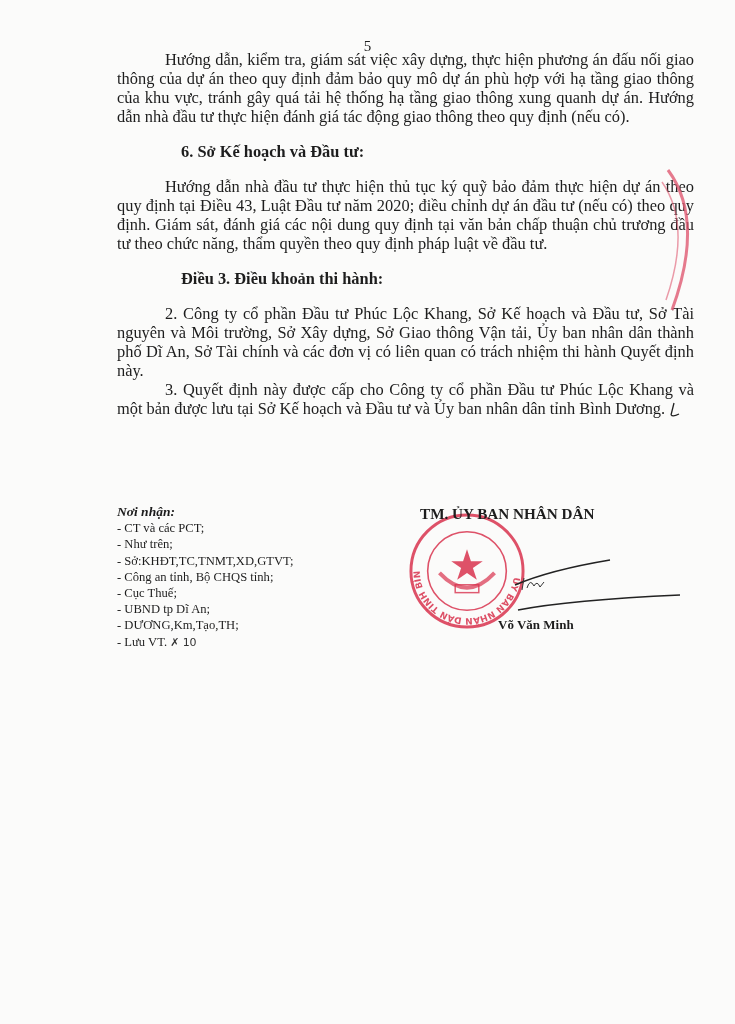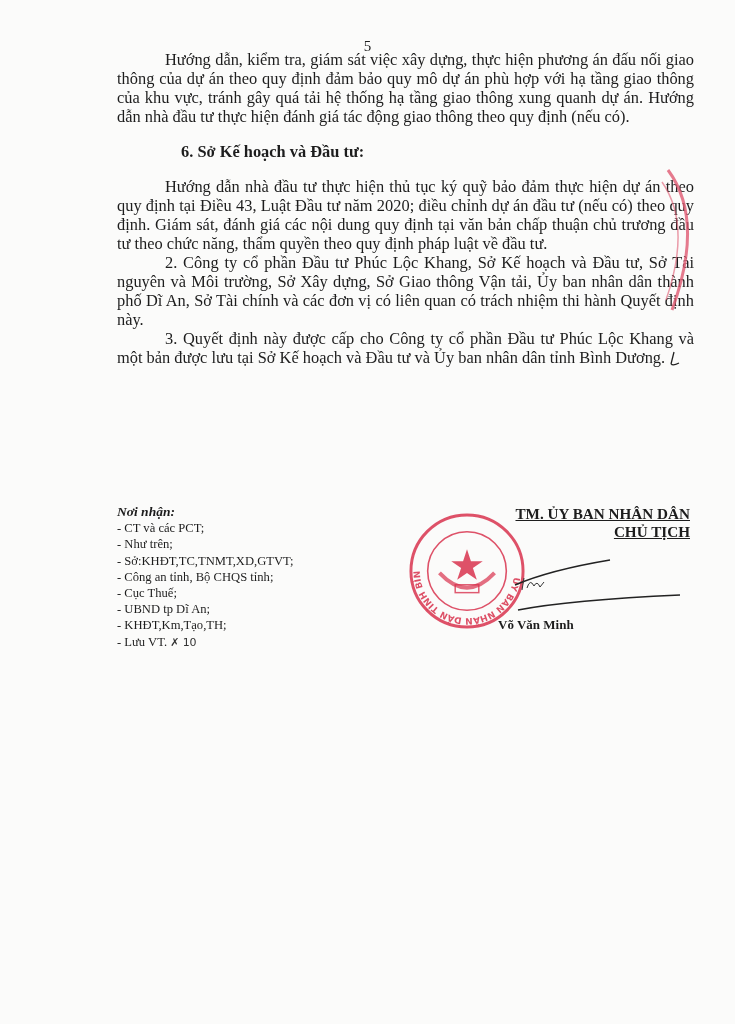--- a/index.html
+++ b/index.html
@@ -10,53 +10,54 @@
     color:#1d1d1d;
     position:relative;
   }
   .page { position:absolute; left:0; top:0; width:735px; height:1024px; }
   .pnum { position:absolute; top:38px; left:0; width:735px; text-align:center; font-size:15px; }
   .body-text { position:absolute; left:117px; width:577px; font-size:16.4px; line-height:19px; text-align:justify; }
   .para { margin:0; text-indent:48px; }
   .heading { margin:16px; text-indent:48px; font-weight:bold; }
   .recipients { position:absolute; left:117px; top:504px; font-size:12.6px; line-height:16.2px; }
   .recipients .title { font-weight:bold; font-style:italic; font-size:13.5px; }
-  .sig { position:absolute; left:420px; top:505px; width:270px; text-align:right; font-weight:bold; font-size:15.2px; line-height:18px; z-index:2;text-decoration:underline; }
+  .sig { position:absolute; left:420px; top:505px; width:270px; text-align:left; font-weight:bold; font-size:15.2px; line-height:18px; z-index:2; }
   .signer { position:absolute; left:498px; top:617px; font-weight:bold; font-size:13px; z-index:2; }
   .stamp { position:absolute; left:408px; top:512px; width:118px; height:118px; z-index:1; }
   .stamp-edge { position:absolute; left:660px; top:160px; width:70px; height:160px; z-index:1; }
   .signature { position:absolute; left:510px; top:550px; width:180px; height:70px; z-index:3; }
   .mark { color:#333; font-family:"DejaVu Sans", sans-serif; font-size:11px; }
 </style>
 </head>
 <body>
 
 <div class="page">
 
   <div class="pnum">5</div>
 
   <div class="body-text" style="top:50px;">
     <p class="para">Hướng dẫn, kiểm tra, giám sát việc xây dựng, thực hiện phương án đấu nối giao thông của dự án theo quy định đảm bảo quy mô dự án phù hợp với hạ tầng giao thông của khu vực, tránh gây quá tải hệ thống hạ tầng giao thông xung quanh dự án. Hướng dẫn nhà đầu tư thực hiện đánh giá tác động giao thông theo quy định (nếu có).</p>
     <p class="heading">6. Sở Kế hoạch và Đầu tư:</p>
     <p class="para">Hướng dẫn nhà đầu tư thực hiện thủ tục ký quỹ bảo đảm thực hiện dự án theo quy định tại Điều 43, Luật Đầu tư năm 2020; điều chỉnh dự án đầu tư (nếu có) theo quy định. Giám sát, đánh giá các nội dung quy định tại văn bản chấp thuận chủ trương đầu tư theo chức năng, thẩm quyền theo quy định pháp luật về đầu tư.</p>
+    <p class="heading">Điều 3. Điều khoản thi hành:</p>
     <p class="para">2. Công ty cổ phần Đầu tư Phúc Lộc Khang, Sở Kế hoạch và Đầu tư, Sở Tài nguyên và Môi trường, Sở Xây dựng, Sở Giao thông Vận tải, Ủy ban nhân dân thành phố Dĩ An, Sở Tài chính và các đơn vị có liên quan có trách nhiệm thi hành Quyết định này.</p>
     <p class="para"><span>3. Quyết định này được cấp cho Công ty cổ phần Đầu tư Phúc Lộc Khang và một bản được lưu tại Sở Kế hoạch và Đầu tư và Ủy ban nhân dân tỉnh Bình Dương.</span><svg width="16" height="18" viewBox="0 0 16 18" style="vertical-align:-5px">
           <path d="M9 2 L6 14 M6 14 Q8 16 14 13" stroke="#222" stroke-width="1.3" fill="none"></path>
         </svg></p>
   </div>
 
   <div class="recipients">
     <div class="title">Nơi nhận:</div>
     <div>- CT và các PCT;</div>
     <div>- Như trên;</div>
     <div>- Sở:KHĐT,TC,TNMT,XD,GTVT;</div>
     <div>- Công an tỉnh, Bộ CHQS tỉnh;</div>
     <div>- Cục Thuế;</div>
     <div>- UBND tp Dĩ An;</div>
-    <div>- KHĐT,Km,Tạo,TH;</div>
+    <div>- DƯƠNG,Km,Tạo,TH;</div>
     <div><span>- Lưu VT.</span> <span class="mark">✗</span> <span class="mark">10</span></div>
   </div>
 
   <svg class="stamp-edge" viewBox="0 0 70 160">
     <path d="M8 10 Q45 60 12 150" stroke="#e05a72" stroke-width="3" fill="none" opacity="0.8"></path>
     <path d="M2 22 Q32 65 6 140" stroke="#e05a72" stroke-width="1.5" fill="none" opacity="0.6"></path>
   </svg>
 
   <svg class="stamp" viewBox="0 0 120 120">
     <circle cx="60" cy="60" r="57" fill="none" stroke="#d8324d" stroke-width="3" opacity="0.85"></circle>
@@ -65,21 +66,20 @@
         <path id="ring" d="M60 60 m-48 0 a48 48 0 1 1 96 0 a48 48 0 1 1 -96 0"></path>
       </defs>
     <text font-size="9" fill="#d8324d" font-family="DejaVu Sans, sans-serif" font-weight="bold" opacity="0.85"><textPath href="#ring" startOffset="52%">ỦY BAN NHÂN DÂN TỈNH BÌNH DƯƠNG ★</textPath></text>
     <polygon points="60,38 64,50 76,50 66,57 70,69 60,62 50,69 54,57 44,50 56,50" fill="#d8324d" opacity="0.85"></polygon>
     <path d="M32 62 Q60 92 88 62" stroke="#d8324d" stroke-width="4" fill="none" opacity="0.7"></path>
     <rect x="48" y="74" width="24" height="8" fill="none" stroke="#d8324d" stroke-width="1.5" opacity="0.8"></rect>
   </svg>
 
   <div class="sig">
     <div>TM. ỦY BAN NHÂN DÂN</div>
-    <div>CHỦ TỊCH</div>
   </div>
 
   <svg class="signature" viewBox="0 0 180 70">
     <path d="M8 60 Q60 50 170 45" stroke="#222" stroke-width="1.3" fill="none"></path>
     <path d="M5 35 Q40 20 100 10" stroke="#222" stroke-width="1.6" fill="none"></path>
     <path d="M12 40 L14 28 M17 38 Q20 28 24 36 Q27 30 30 37 L34 32" stroke="#333" stroke-width="1" fill="none"></path>
   </svg>
 
   <div class="signer">Võ Văn Minh</div>
 </div>

